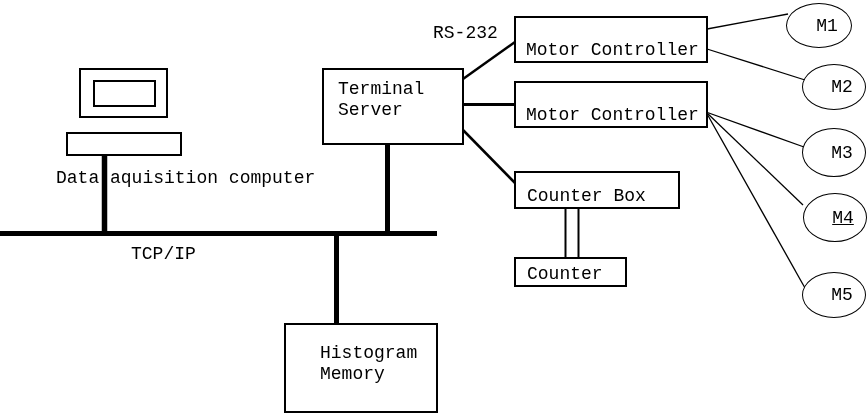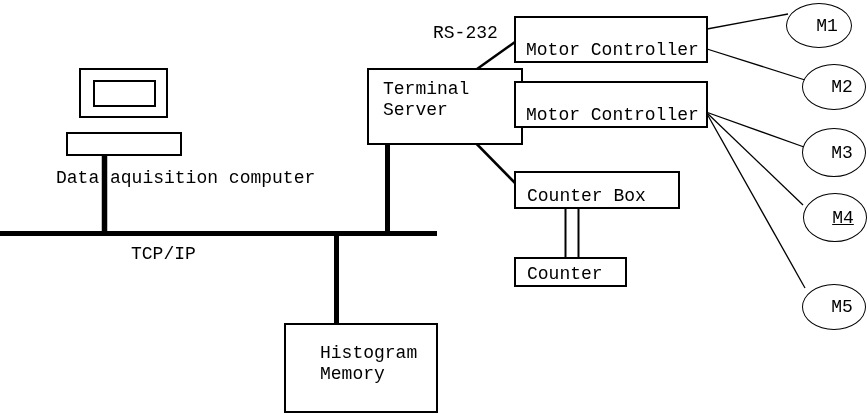--- a/index.html
+++ b/index.html
@@ -48,40 +48,40 @@
   }
   
   .icon-rect {
     position: absolute;
     box-sizing: border-box;
     border: 2px solid #000000;
     background: #ffffff;
   }
 
   
-  #terminal-server   { left: 322px; top: 68px;  width: 156px; height: 77px; padding: 9px 16px 0 14px; margin-left: 45px; }
+  #terminal-server   { left: 322px; top: 68px;  width: 142px; height: 77px; padding: 9px 16px 0 14px; }
   #motor-controller-1{ left: 514px; top: 16px;  width: 194px; height: 47px; padding-left: 10px; }
   #motor-controller-2{ left: 514px; top: 81px;  width: 194px; height: 47px; padding-left: 10px; }
   #counter-box       { left: 514px; top: 171px; width: 166px; height: 38px; padding-left: 11px; }
   #counter           { left: 514px; top: 257px; width: 113px; height: 30px; padding-left: 11px; }
   #histogram-memory  { left: 284px; top: 323px; width: 154px; height: 90px; padding: 18px 0 0 34px; }
 
   #monitor-outer  { left: 79px; top: 68px;  width: 89px;  height: 50px; }
   #monitor-screen { left: 93px; top: 80px;  width: 63px;  height: 27px; }
   #keyboard       { left: 66px; top: 132px; width: 116px; height: 24px; }
 
   #label-computer { left: 56px;  top: 168px; }
   #label-tcpip    { left: 131px; top: 244px; }
   #label-rs232    { left: 433px; top: 23px; }
 
   #m1 { left: 786px; top: 3px;   width: 66px; height: 45px; justify-content: center; }
   #m2 { left: 802px; top: 64px;  width: 64px; height: 46px; }
   #m3 { left: 802px; top: 128px; width: 64px; height: 49px; }
   #m4 { left: 803px; top: 193px; width: 64px; height: 49px; text-decoration: underline; }
-  #m5 { left: 802px; top: 284px; width: 64px; height: 46px; }
+  #m5 { left: 802px; top: 272px; width: 64px; height: 46px; }
 </style>
 </head>
 <body>
 
 <div class="canvas">
 
   <svg class="wires" viewBox="0 0 867 414" xmlns="http://www.w3.org/2000/svg">
 
     <line x1="0" y1="233.5" x2="437" y2="233.5" stroke="#000" stroke-width="5"></line>
     <line x1="104.5" y1="155" x2="104.5" y2="236" stroke="#000" stroke-width="5.5"></line>

